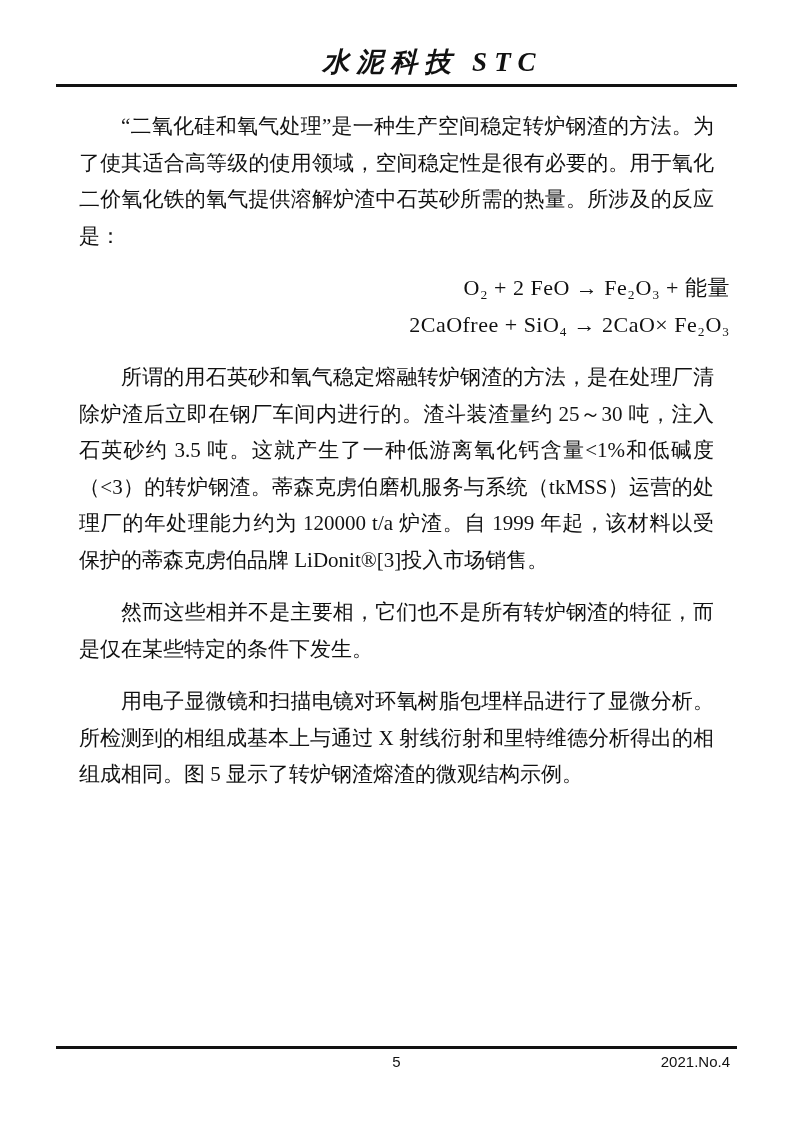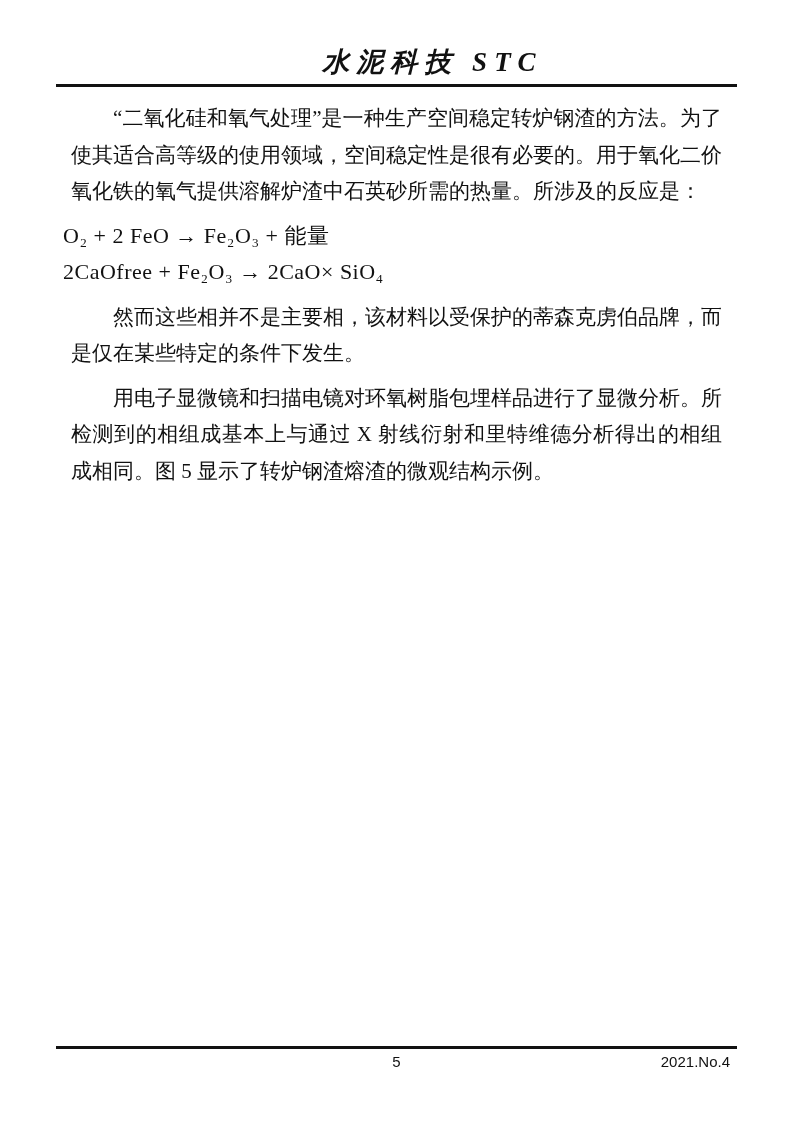--- a/index.html
+++ b/index.html
@@ -39,25 +39,25 @@
   .article-body {
     position: absolute;
     top: 92px;
     left: 63px;
     width: 667px;
     font-size: 21px;
     line-height: 36.5px;
     text-align: justify;
   }
   .para {
-    margin: 8px;
+    margin: 16px;
     text-indent: 2em;
   }
   .equation-block {
-    text-align: left;
+    text-align: right;
     text-indent: 0;
   }
   .eq {
     font-size: 22px;
     line-height: 36.5px;
     letter-spacing: 0.5px;
   }
   .footer-rule {
     position: absolute;
     top: 1046px;
@@ -95,27 +95,28 @@
   <div class="journal-title">水泥科技 STC</div>
 
   <div class="header-rule"></div>
 
   <div class="article-body">
 
     <p class="para">“二氧化硅和氧气处理”是一种生产空间稳定转炉钢渣的方法。为了使其适合高等级的使用领域，空间稳定性是很有必要的。用于氧化二价氧化铁的氧气提供溶解炉渣中石英砂所需的热量。所涉及的反应是：</p>
 
     <div class="equation-block">
       <div class="eq">O₂ + 2 FeO → Fe₂O₃ +  能量</div>
-      <div class="eq">2CaOfree + Fe₂O₃ → 2CaO× SiO₄</div>
+      <div class="eq">2CaOfree + SiO₄ → 2CaO× Fe₂O₃</div>
     </div>
+
+    <p class="para">所谓的用石英砂和氧气稳定熔融转炉钢渣的方法，是在处理厂清除炉渣后立即在钢厂车间内进行的。渣斗装渣量约 25～30 吨，注入石英砂约 3.5 吨。这就产生了一种低游离氧化钙含量&lt;1%和低碱度（&lt;3）的转炉钢渣。蒂森克虏伯磨机服务与系统（tkMSS）运营的处理厂的年处理能力约为 120000 t/a 炉渣。自 1999 年起，该材料以受保护的蒂森克虏伯品牌 LiDonit®[3]投入市场销售。</p>
 
 
 
-
-    <p class="para">然而这些相并不是主要相，该材料以受保护的蒂森克虏伯品牌，而是仅在某些特定的条件下发生。</p>
+    <p class="para">然而这些相并不是主要相，它们也不是所有转炉钢渣的特征，而是仅在某些特定的条件下发生。</p>
 
     <p class="para">用电子显微镜和扫描电镜对环氧树脂包埋样品进行了显微分析。所检测到的相组成基本上与通过 X 射线衍射和里特维德分析得出的相组成相同。图 5 显示了转炉钢渣熔渣的微观结构示例。</p>
 
   </div>
 
   <div class="footer-rule"></div>
 
   <div class="page-footer">
     <span class="page-num">5</span>
     <span class="issue">2021.No.4</span>

